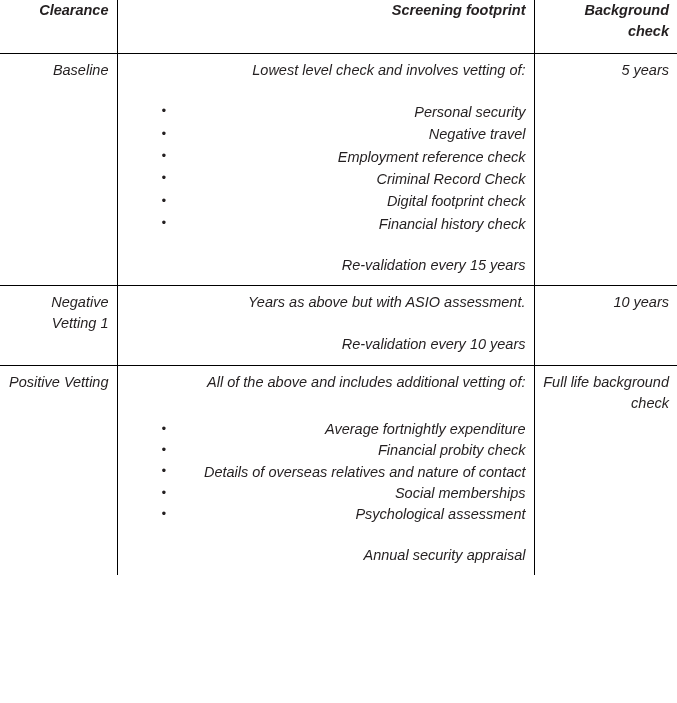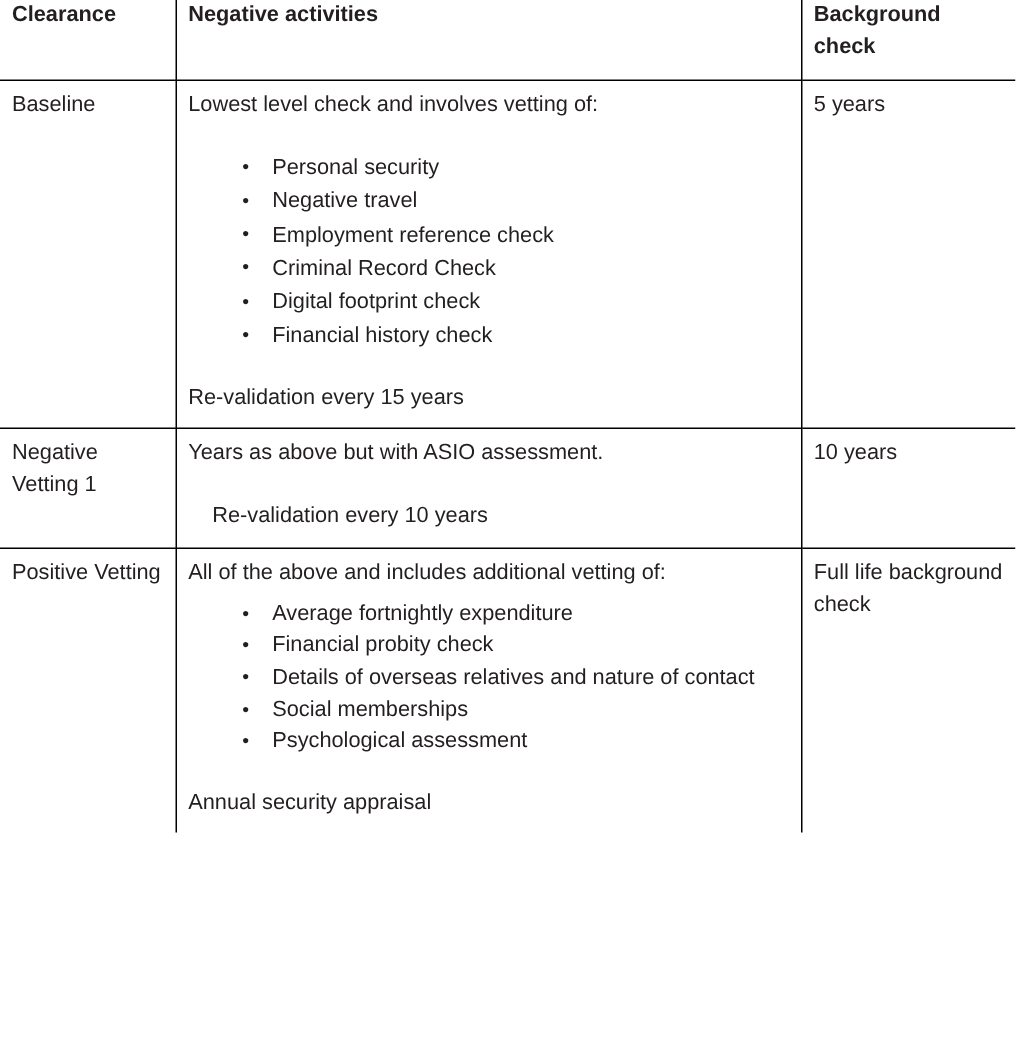--- a/index.html
+++ b/index.html
@@ -23,25 +23,26 @@
     line-height: 1.47;
   }
 
   .clearance-table col.col-clearance  { width: 117px; }
   .clearance-table col.col-screening  { width: 417px; }
   .clearance-table col.col-background { width: 143px; }
 
   .clearance-table td,
   .clearance-table th {
     vertical-align: top;
-    text-align: left;
+    text-align: right;
     padding: 6px 8px 9px 8px;
     border-bottom: 1.6px solid #000000;
     border-right: 1.1px solid #000000;
     font-weight: normal;
+    font-style: italic;
   }
   
   .clearance-table td:last-child,
   .clearance-table th:last-child {
     border-right: none;
   }
   
 
   .clearance-table thead th {
     font-weight: bold;
@@ -54,21 +55,21 @@
     border-bottom: none;
   }
 
   .cell-intro { margin: 0; }
 
   ul.bullet-list {
     list-style: none;
     margin: 21px 0 0 0;
     padding: 0;
   }
-  ul.bullet-list.tight { margin-top: 6px; }
+  ul.bullet-list.tight { margin-top: 26px; }
 
   ul.bullet-list li {
     position: relative;
     padding-left: 56px;
     margin: 0 0 1px 0;
   }
   ul.bullet-list.tight li { margin-bottom: 0; }
 
   ul.bullet-list li::before {
     content: "\2022";
@@ -88,21 +89,21 @@
 <table class="clearance-table">
   <colgroup>
     <col class="col-clearance">
     <col class="col-screening">
     <col class="col-background">
   </colgroup>
 
   <thead>
     <tr>
       <th>Clearance</th>
-      <th>Negative activities</th>
+      <th>Screening footprint</th>
       <th>Background check</th>
     </tr>
   </thead>
 
   <tbody>
 
     <tr>
       <td>Baseline</td>
       <td>
         <p class="cell-intro">Lowest level check and involves vetting of:</p>

